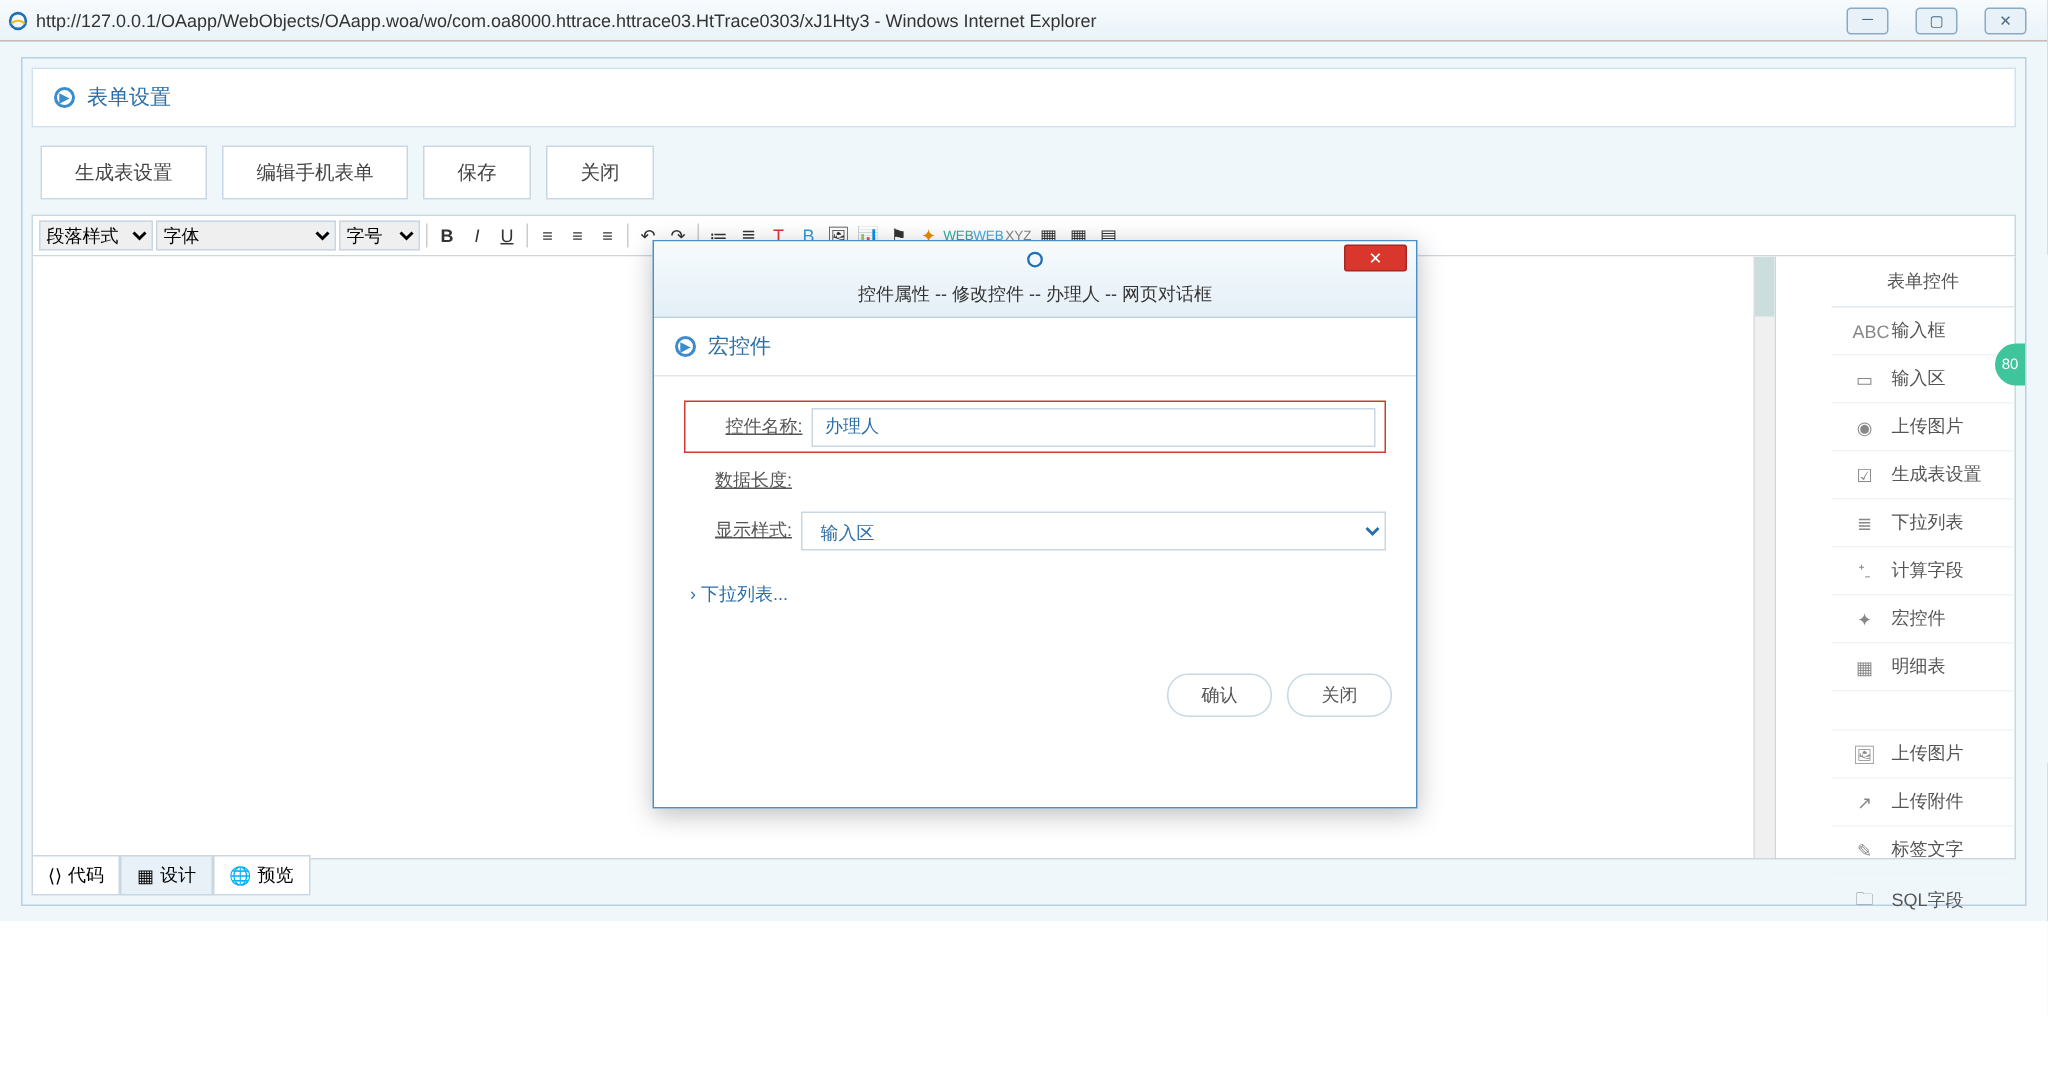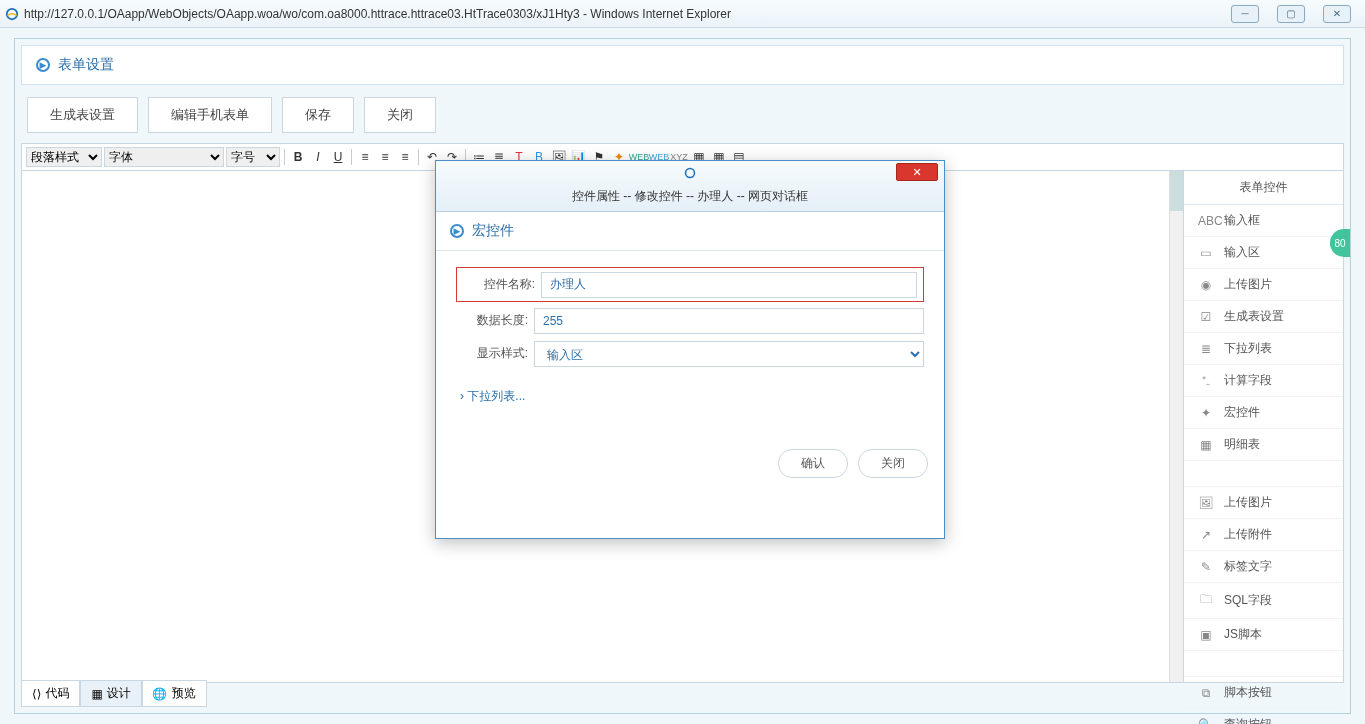--- a/index.html
+++ b/index.html
@@ -4,21 +4,21 @@
 <style>
 * { box-sizing: border-box; margin: 0; padding: 0; }
 body {
   font-family: "Microsoft YaHei", Arial, sans-serif;
   font-size: 12px;
   background: #fff;
   overflow: hidden;
 }
 .browser-window {
   width: 1365px;
-  height: 724px;
+  height: 614px;
   position: relative;
   background: #c2410c;
 }
 .title-bar {
   height: 28px;
   background: linear-gradient(#f7fbfd, #eaf3f9);
   border-bottom: 1px solid #c9d8e3;
   display: flex;
   align-items: center;
   padding: 0 4px;
@@ -131,20 +131,21 @@
 }
 .form-table .lbl { width: 90px; text-align: center; }
 .form-table .val { width: 60px; }
 
 .right-panel {
   width: 160px;
   background: #fff;
   border: 1px solid #c8d7e2;
   border-left: none;
   border-top: none;
+  padding-left: 37px;
 }
 .right-panel .panel-title {
   text-align: center;
   padding: 8px;
   color: #555;
   border-bottom: 1px solid #e0e8ef;
 }
 .widget-item {
   display: flex;
   align-items: center;
@@ -219,20 +220,21 @@
 .form-row {
   display: flex;
   align-items: center;
   margin-bottom: 0;
 }
 .form-row label {
   width: 78px;
   text-align: right;
   color: #555;
   padding: 8px 6px 8px 0;
+  text-decoration: underline;
 }
 .form-row input, .form-row select {
   flex: 1;
   border: 1px solid #c8d7e2;
   padding: 5px 8px;
   color: #2c6fa8;
   font-size: 12px;
   height: 26px;
   background: #fff;
 }
@@ -487,21 +489,20 @@
     </div>
     <div class="dialog-body">
       <div class="highlight-box">
         <div class="form-row in-box">
           <label>控件名称:</label>
           <input type="text" value="办理人" style="">
         </div>
       </div>
       <div class="form-row" style="margin-top:2px">
         <label>数据长度:</label>
-        <input type="text" value="255" style="">
       </div>
       <div class="form-row">
         <label>显示样式:</label>
         <select><option>输入区</option></select>
       </div>
       <div class="adv-link">› 下拉列表...</div>
     </div>
     <div class="dialog-footer">
       <button class="dlg-btn">确认</button>
       <button class="dlg-btn">关闭</button>

